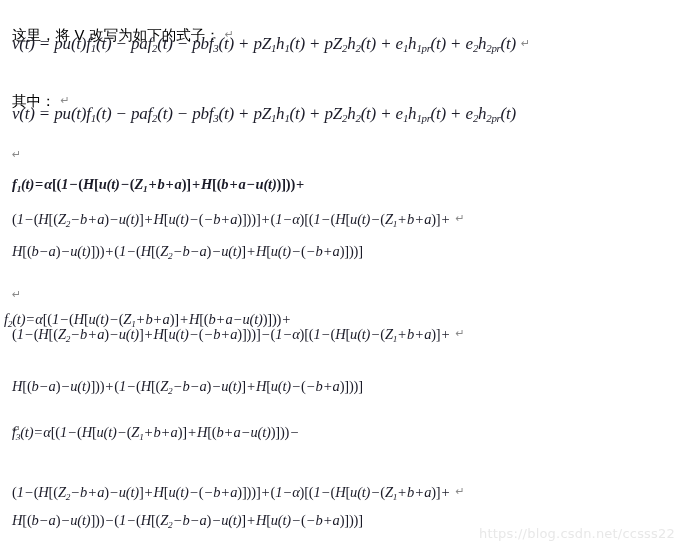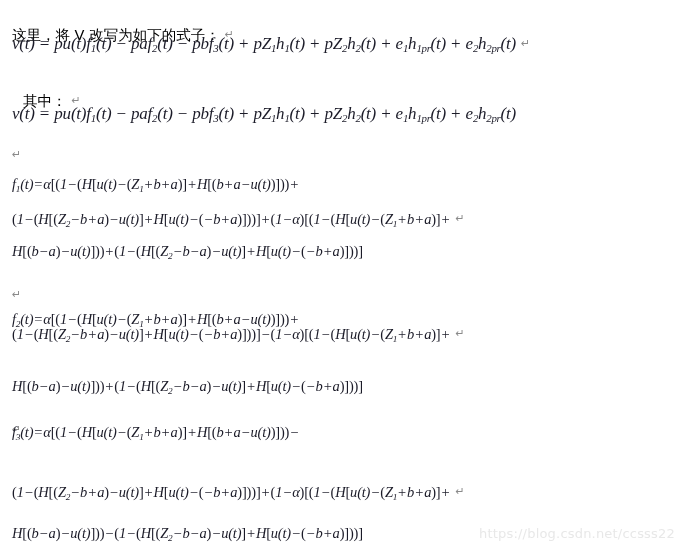--- a/index.html
+++ b/index.html
@@ -93,45 +93,45 @@
 <div class="page">
 
   <div class="cn-line" style="left:12px; top:10px;">
     <span>这里，将 V 改写为如下的式子：</span><span class="pilcrow">↵</span>
   </div>
 
   <div class="eq" style="left:12px; top:34px;">
     <span>v(t) <span class="op">=</span> pu(t)f<sub>1</sub>(t) <span class="op">−</span> paf<sub>2</sub>(t) <span class="op">−</span> pbf<sub>3</sub>(t) <span class="op">+</span> pZ<sub>1</sub>h<sub>1</sub>(t) <span class="op">+</span> pZ<sub>2</sub>h<sub>2</sub>(t) <span class="op">+</span> e<sub>1</sub>h<sub>1<span class="pr">pr</span></sub>(t) <span class="op">+</span> e<sub>2</sub>h<sub>2<span class="pr">pr</span></sub>(t)</span><span class="pilcrow">↵</span>
   </div>
 
-  <div class="cn-line" style="left:23px; top:76px;">
+  <div class="cn-line" style="left:12px; top:76px;">
     <span>其中：</span><span class="pilcrow">↵</span>
   </div>
 
   <div class="eq" style="left:12px; top:104px;">
     <span>v(t) <span class="op">=</span> pu(t)f<sub>1</sub>(t) <span class="op">−</span> paf<sub>2</sub>(t) <span class="op">−</span> pbf<sub>3</sub>(t) <span class="op">+</span> pZ<sub>1</sub>h<sub>1</sub>(t) <span class="op">+</span> pZ<sub>2</sub>h<sub>2</sub>(t) <span class="op">+</span> e<sub>1</sub>h<sub>1<span class="pr">pr</span></sub>(t) <span class="op">+</span> e<sub>2</sub>h<sub>2<span class="pr">pr</span></sub>(t)</span>
   </div>
 
   <div class="pilcrow-standalone" style="left:12px; top:148px;">↵</div>
 
-  <div class="eq small" style="left:12px; top:176px;">
+  <div class="eq small" style="left:12px; top:176px;font-weight:bold;">
     <span>f<sub>1</sub>(t)<span class="op">=</span><span class="alpha">α</span><span class="paren">[(</span>1<span class="op">−</span><span class="paren">(</span>H<span class="paren">[</span>u(t)<span class="op">−</span><span class="paren">(</span>Z<sub>1</sub><span class="op">+</span>b<span class="op">+</span>a<span class="paren">)]</span><span class="op">+</span>H<span class="paren">[(</span>b<span class="op">+</span>a<span class="op">−</span>u(t)<span class="paren">)])</span><span class="paren">)</span><span class="op">+</span></span>
   </div>
 
   <div class="eq small" style="left:12px; top:211px;">
     <span><span class="paren">(</span>1<span class="op">−</span><span class="paren">(</span>H<span class="paren">[(</span>Z<sub>2</sub><span class="op">−</span>b<span class="op">+</span>a<span class="paren">)</span><span class="op">−</span>u(t)<span class="paren">]</span><span class="op">+</span>H<span class="paren">[</span>u(t)<span class="op">−</span><span class="paren">(</span><span class="op">−</span>b<span class="op">+</span>a<span class="paren">)])</span><span class="paren">)]</span><span class="op">+</span><span class="paren">(</span>1<span class="op">−</span><span class="alpha">α</span><span class="paren">)[(</span>1<span class="op">−</span><span class="paren">(</span>H<span class="paren">[</span>u(t)<span class="op">−</span><span class="paren">(</span>Z<sub>1</sub><span class="op">+</span>b<span class="op">+</span>a<span class="paren">)]</span><span class="op">+</span></span><span class="pilcrow">↵</span>
   </div>
 
   <div class="eq small" style="left:12px; top:243px;">
     <span>H<span class="paren">[(</span>b<span class="op">−</span>a<span class="paren">)</span><span class="op">−</span>u(t)<span class="paren">])</span><span class="paren">)</span><span class="op">+</span><span class="paren">(</span>1<span class="op">−</span><span class="paren">(</span>H<span class="paren">[(</span>Z<sub>2</sub><span class="op">−</span>b<span class="op">−</span>a<span class="paren">)</span><span class="op">−</span>u(t)<span class="paren">]</span><span class="op">+</span>H<span class="paren">[</span>u(t)<span class="op">−</span><span class="paren">(</span><span class="op">−</span>b<span class="op">+</span>a<span class="paren">)])</span><span class="paren">)]</span></span>
   </div>
 
   <div class="pilcrow-standalone" style="left:12px; top:288px;">↵</div>
 
-  <div class="eq small" style="left:12px; top:311px;">
+  <div class="eq small" style="left:4px; top:311px;">
     <span>f<sub>2</sub>(t)<span class="op">=</span><span class="alpha">α</span><span class="paren">[(</span>1<span class="op">−</span><span class="paren">(</span>H<span class="paren">[</span>u(t)<span class="op">−</span><span class="paren">(</span>Z<sub>1</sub><span class="op">+</span>b<span class="op">+</span>a<span class="paren">)]</span><span class="op">+</span>H<span class="paren">[(</span>b<span class="op">+</span>a<span class="op">−</span>u(t)<span class="paren">)])</span><span class="paren">)</span><span class="op">+</span></span>
   </div>
 
   <div class="eq small" style="left:12px; top:326px;">
     <span><span class="paren">(</span>1<span class="op">−</span><span class="paren">(</span>H<span class="paren">[(</span>Z<sub>2</sub><span class="op">−</span>b<span class="op">+</span>a<span class="paren">)</span><span class="op">−</span>u(t)<span class="paren">]</span><span class="op">+</span>H<span class="paren">[</span>u(t)<span class="op">−</span><span class="paren">(</span><span class="op">−</span>b<span class="op">+</span>a<span class="paren">)])</span><span class="paren">)]</span><span class="op">−</span><span class="paren">(</span>1<span class="op">−</span><span class="alpha">α</span><span class="paren">)[(</span>1<span class="op">−</span><span class="paren">(</span>H<span class="paren">[</span>u(t)<span class="op">−</span><span class="paren">(</span>Z<sub>1</sub><span class="op">+</span>b<span class="op">+</span>a<span class="paren">)]</span><span class="op">+</span></span><span class="pilcrow">↵</span>
   </div>
 
   <div class="eq small" style="left:12px; top:378px;">
     <span>H<span class="paren">[(</span>b<span class="op">−</span>a<span class="paren">)</span><span class="op">−</span>u(t)<span class="paren">])</span><span class="paren">)</span><span class="op">+</span><span class="paren">(</span>1<span class="op">−</span><span class="paren">(</span>H<span class="paren">[(</span>Z<sub>2</sub><span class="op">−</span>b<span class="op">−</span>a<span class="paren">)</span><span class="op">−</span>u(t)<span class="paren">]</span><span class="op">+</span>H<span class="paren">[</span>u(t)<span class="op">−</span><span class="paren">(</span><span class="op">−</span>b<span class="op">+</span>a<span class="paren">)])</span><span class="paren">)]</span></span>
   </div>
@@ -139,19 +139,19 @@
   <div class="pilcrow-standalone" style="left:12px; top:423px;">↵</div>
 
   <div class="eq small" style="left:12px; top:424px;">
     <span>f<sub>3</sub>(t)<span class="op">=</span><span class="alpha">α</span><span class="paren">[(</span>1<span class="op">−</span><span class="paren">(</span>H<span class="paren">[</span>u(t)<span class="op">−</span><span class="paren">(</span>Z<sub>1</sub><span class="op">+</span>b<span class="op">+</span>a<span class="paren">)]</span><span class="op">+</span>H<span class="paren">[(</span>b<span class="op">+</span>a<span class="op">−</span>u(t)<span class="paren">)])</span><span class="paren">)</span><span class="op">−</span></span>
   </div>
 
   <div class="eq small" style="left:12px; top:484px;">
     <span><span class="paren">(</span>1<span class="op">−</span><span class="paren">(</span>H<span class="paren">[(</span>Z<sub>2</sub><span class="op">−</span>b<span class="op">+</span>a<span class="paren">)</span><span class="op">−</span>u(t)<span class="paren">]</span><span class="op">+</span>H<span class="paren">[</span>u(t)<span class="op">−</span><span class="paren">(</span><span class="op">−</span>b<span class="op">+</span>a<span class="paren">)])</span><span class="paren">)]</span><span class="op">+</span><span class="paren">(</span>1<span class="op">−</span><span class="alpha">α</span><span class="paren">)[(</span>1<span class="op">−</span><span class="paren">(</span>H<span class="paren">[</span>u(t)<span class="op">−</span><span class="paren">(</span>Z<sub>1</sub><span class="op">+</span>b<span class="op">+</span>a<span class="paren">)]</span><span class="op">+</span></span><span class="pilcrow">↵</span>
   </div>
 
-  <div class="eq small" style="left:12px; top:525px;text-align:right;">
+  <div class="eq small" style="left:12px; top:512px;text-align:right;">
     <span>H<span class="paren">[(</span>b<span class="op">−</span>a<span class="paren">)</span><span class="op">−</span>u(t)<span class="paren">])</span><span class="paren">)</span><span class="op">−</span><span class="paren">(</span>1<span class="op">−</span><span class="paren">(</span>H<span class="paren">[(</span>Z<sub>2</sub><span class="op">−</span>b<span class="op">−</span>a<span class="paren">)</span><span class="op">−</span>u(t)<span class="paren">]</span><span class="op">+</span>H<span class="paren">[</span>u(t)<span class="op">−</span><span class="paren">(</span><span class="op">−</span>b<span class="op">+</span>a<span class="paren">)])</span><span class="paren">)]</span></span>
   </div>
 
   <div class="watermark">https://blog.csdn.net/ccsss22</div>
 
 </div>
 
 </body></html>

